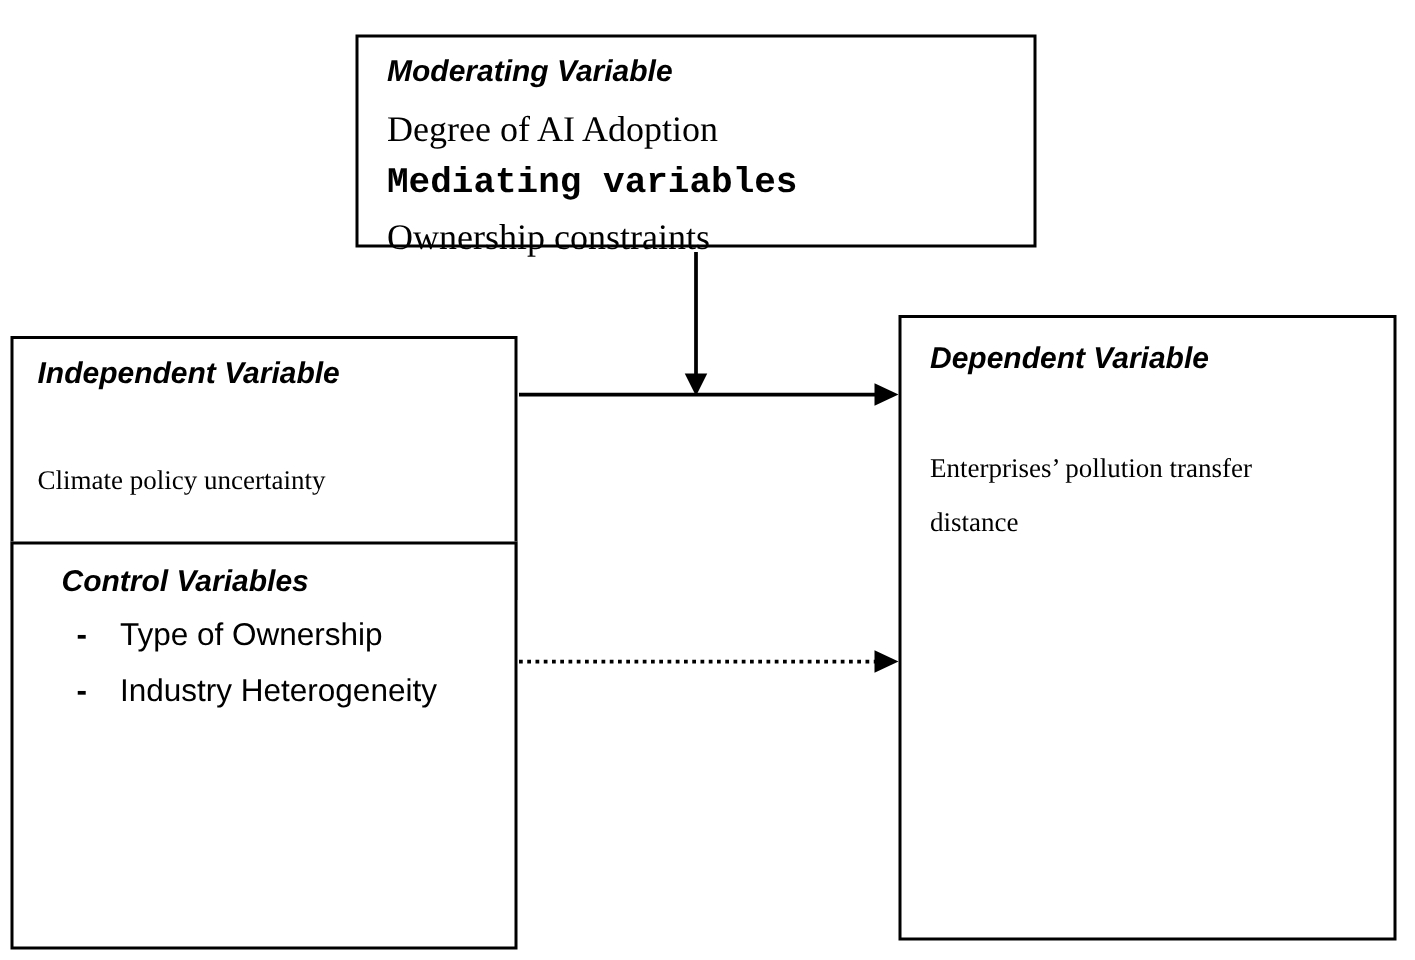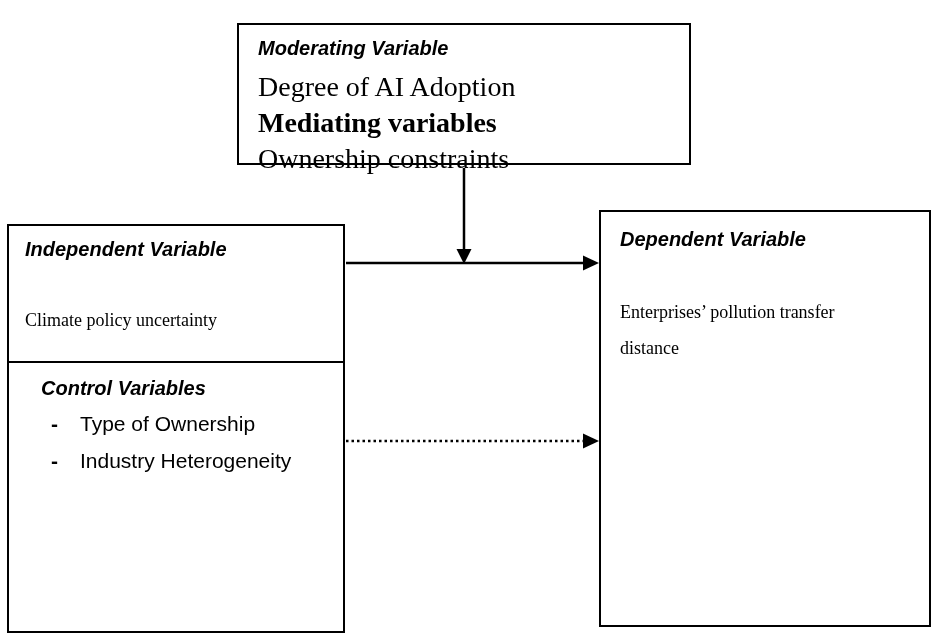--- a/index.html
+++ b/index.html
@@ -28,32 +28,32 @@
     font-family: "Liberation Sans", sans-serif;
     font-weight: bold;
     font-style: italic;
     font-size: 20px;
     line-height: 26px;
     color: #000000;
     white-space: nowrap;
   }
   .serif-line {
     font-family: "Liberation Serif", serif;
-    font-size: 28px;
+    font-size: 24px;
     line-height: 36px;
     color: #000000;
     white-space: nowrap;
   }
   .serif-body {
     font-family: "Liberation Serif", serif;
     font-size: 18px;
     line-height: 36px;
     color: #000000;
   }
-  .bold { font-weight: bold; }
+  .bold { font-weight: bold; font-family: Liberation Mono, monospace; }
 
   .box-moderating .heading { margin-bottom: 8px; }
   .box-independent .serif-body { margin-top: 40px; white-space: nowrap; }
   .box-dependent  .serif-body { margin-top: 42px; width: 262px; }
 
   .subheading { margin-top: 41px; }
 
   .dummy-list { margin-top: 4px; list-style: none; }
   .dummy-item {
     display: flex;

